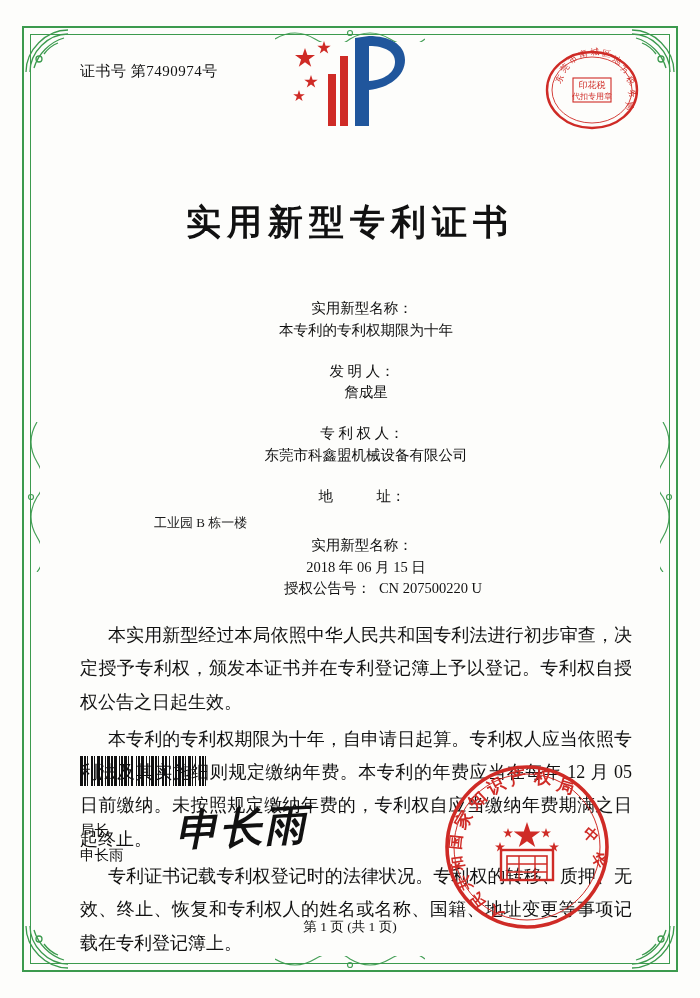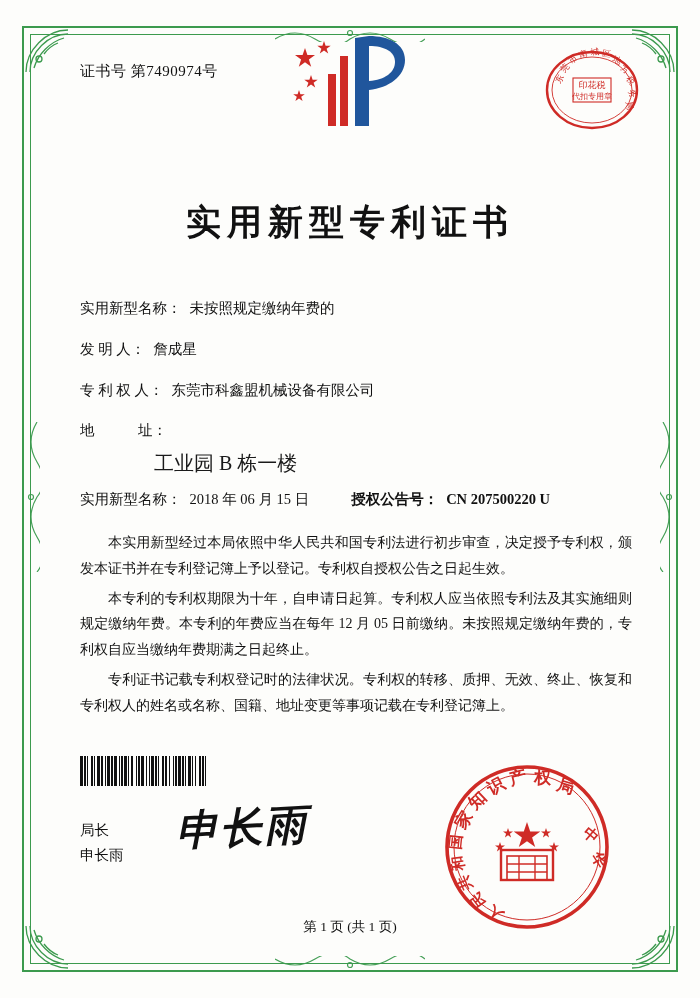--- a/index.html
+++ b/index.html
@@ -108,50 +108,50 @@
   .fields {
     margin-top: 52px;
     font-size: 14.5px;
     line-height: 1.5;
   }
   .field-row {
     display: flex;
     align-items: center;
     margin-bottom: 19px;
     margin-left: 24px;
+    flex-direction: column;
   }
   .field-label {
     white-space: pre;
     color: #111;
     flex: 0 0 auto;
   }
   .field-value {
     color: #111;
     margin-left: 8px;
   }
   .field-row.two-col {
     justify-content: flex-start;
   }
   .pub-right {
     margin-left: 42px;
     display: flex;
-    font-weight: bold;
   }
 
   .addr-second {
     margin-left: 24px;
     margin-top: -13px;
-    margin-bottom: 11px;
-    font-size: 20px;
+    margin-bottom: 2px;
+    font-size: 13px;
     padding-left: 74px;
   }
 
   .paragraphs {
     margin-top: 16px;
-    font-size: 14px;
+    font-size: 18px;
     line-height: 1.85;
     color: #111;
     text-align: justify;
     margin-left: 24px;
     margin-right: 12px;
   }
   .paragraphs p {
     margin: 0 0 4px 0;
     text-indent: 28px;
   }
@@ -336,21 +336,21 @@
   <div class="content">
 
     <div class="cert-no">证书号 第7490974号</div>
 
     <div class="title">实用新型专利证书</div>
 
     <div class="fields">
 
       <div class="field-row">
         <span class="field-label">实用新型名称：</span>
-        <span class="field-value">未按照规定缴纳年费的</span>
+        <span class="field-value">本专利的专利权期限为十年</span>
       </div>
 
       <div class="field-row">
         <span class="field-label">发 明 人：</span>
         <span class="field-value">詹成星</span>
       </div>
 
 
 
       <div class="field-row">

